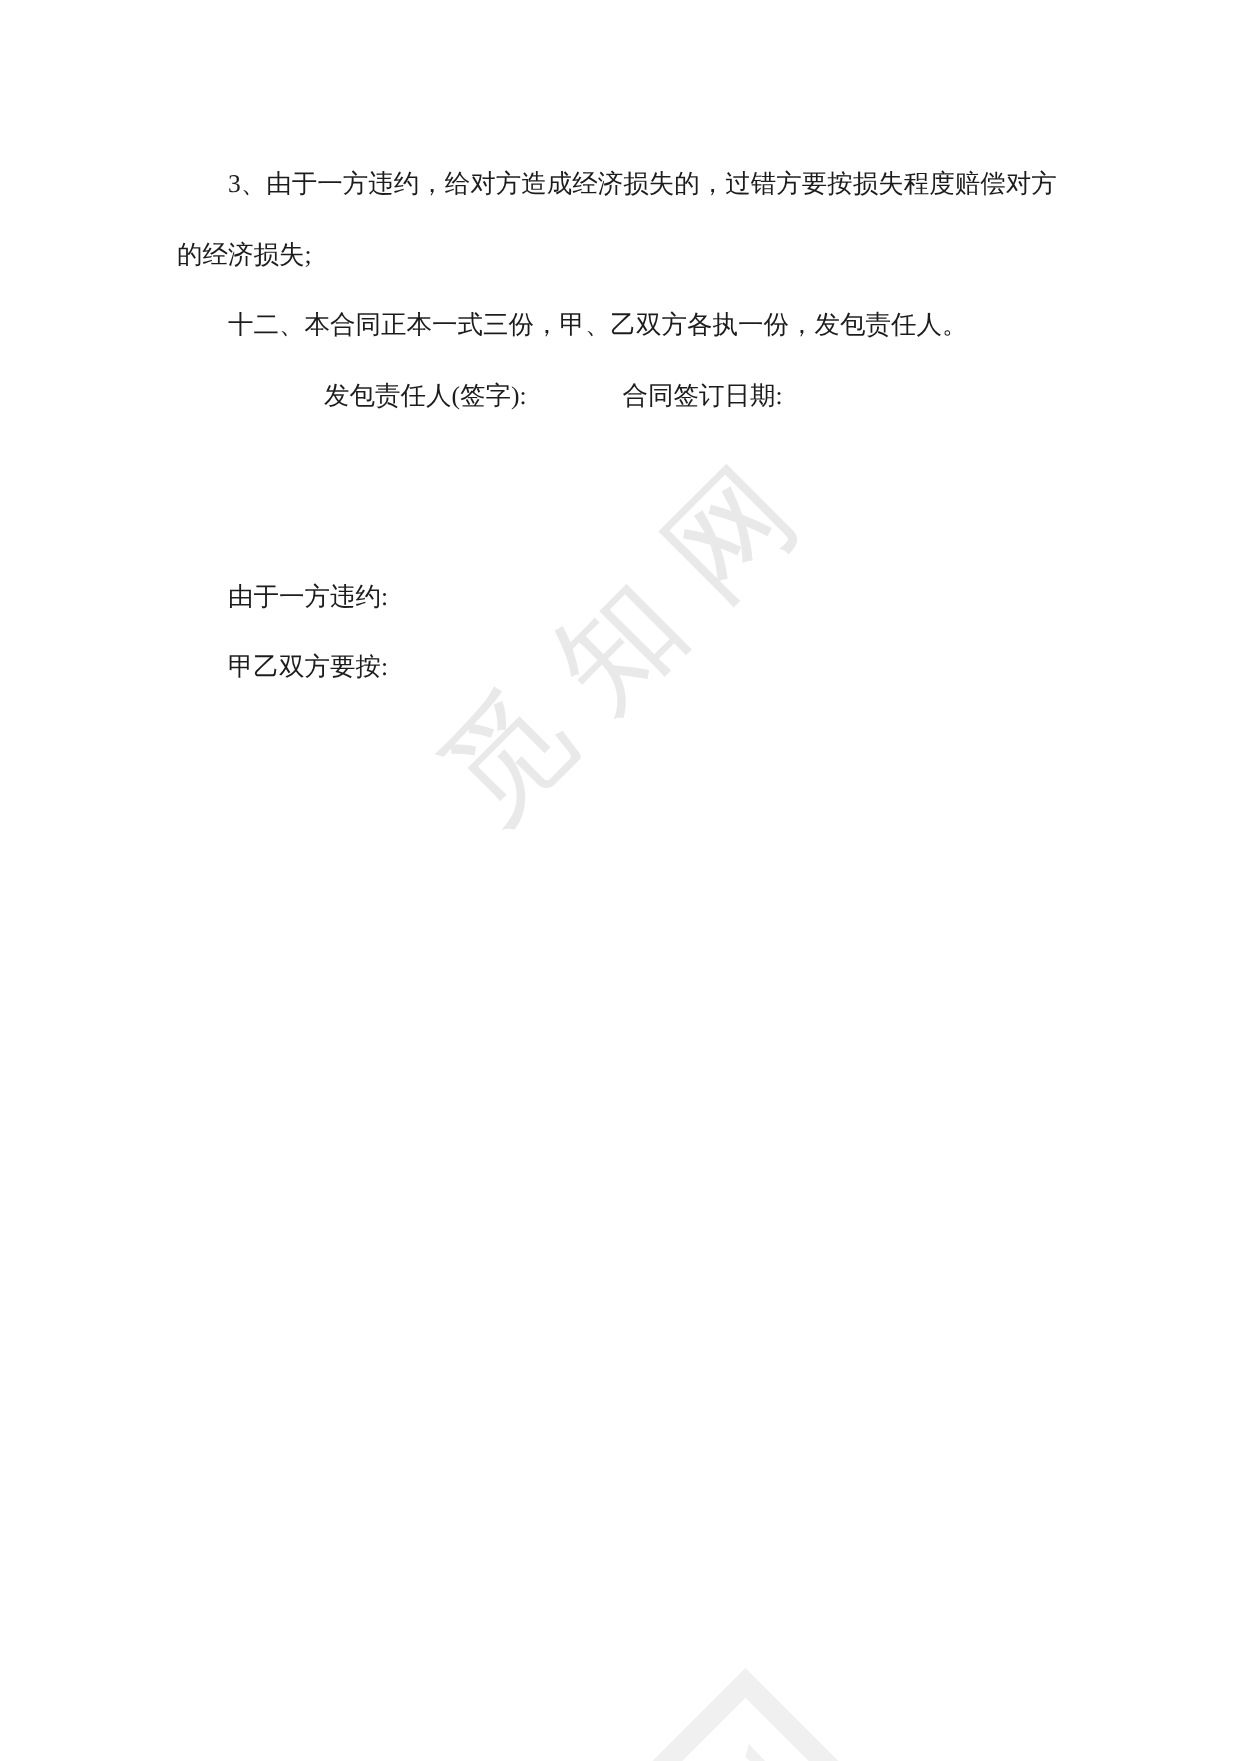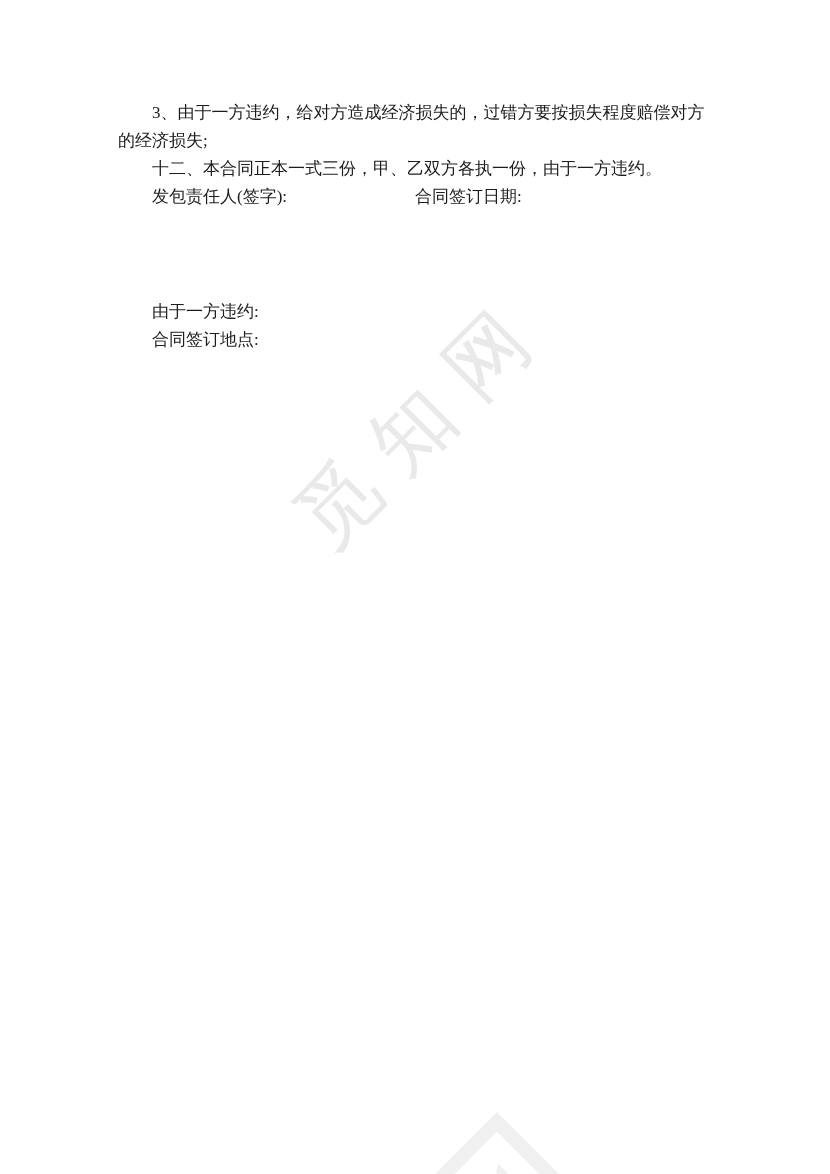--- a/index.html
+++ b/index.html
@@ -48,35 +48,36 @@
     color: #f0f0f0;
     margin-top: -18px;
     margin-left: -18px;
   }
   .content {
     position: absolute;
     left: 118px;
     top: 99px;
     width: 592px;
     font-size: 17px;
-    line-height: 28px;
+    line-height: 47px;
     z-index: 1;
   }
   .para {
     margin: 0;
     text-indent: 34px;
     white-space: pre-line;
   }
   .row {
     margin: 0;
     padding-left: 34px;
   }
   .col-left {
     display: inline-block;
     width: 263px;
+    text-align: center;
   }
   .blank {
     margin: 0;
     height: 43.6px;
   }
 </style>
 </head>
 <body>
 
 <div class="page">
@@ -87,30 +88,30 @@
     <span class="wm-logo-char">觅</span>
   </div>
 
   <div class="content">
 
     <p class="para">3、由于一方违约，给对方造成经济损失的，过错方要按损失程度赔偿对方
 的经济损失;</p>
 
 
 
-    <p class="para">十二、本合同正本一式三份，甲、乙双方各执一份，由于一方违约。</p>
+    <p class="para">十二、本合同正本一式三份，甲、乙双方各执一份，发包责任人。</p>
 
 
     <p class="row">
       <span class="col-left">发包责任人(签字):</span><span>合同签订日期:</span>
     </p>
 
     <p class="blank"></p>
 
 
     <p class="blank"></p>
 
     <p class="para">由于一方违约:</p>
 
-    <p class="para">合同签订地点:</p>
+    <p class="para">甲乙双方要按:</p>
 
   </div>
 </div>
 
 </body></html>

